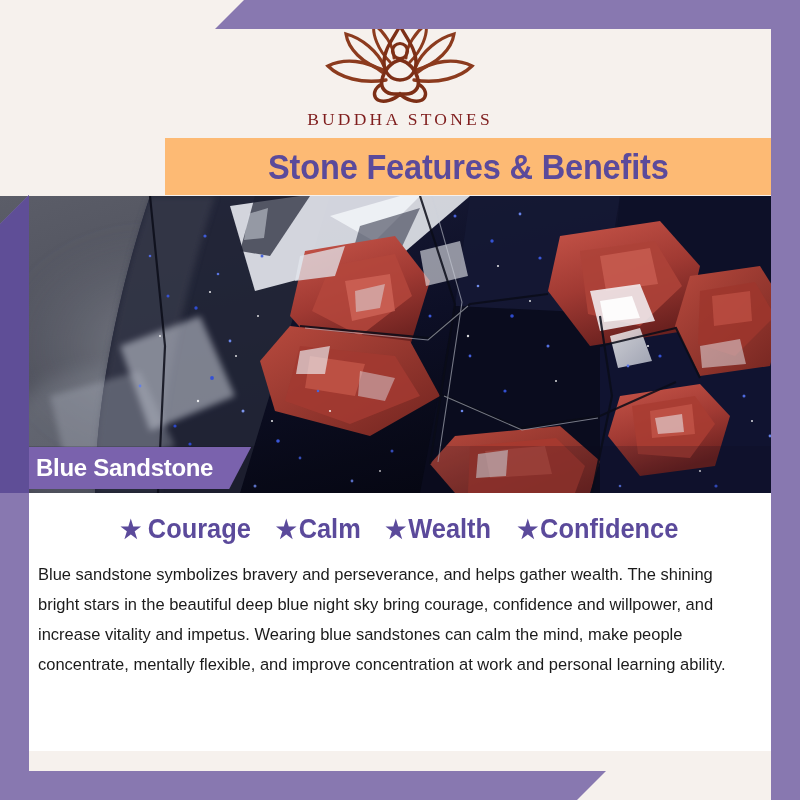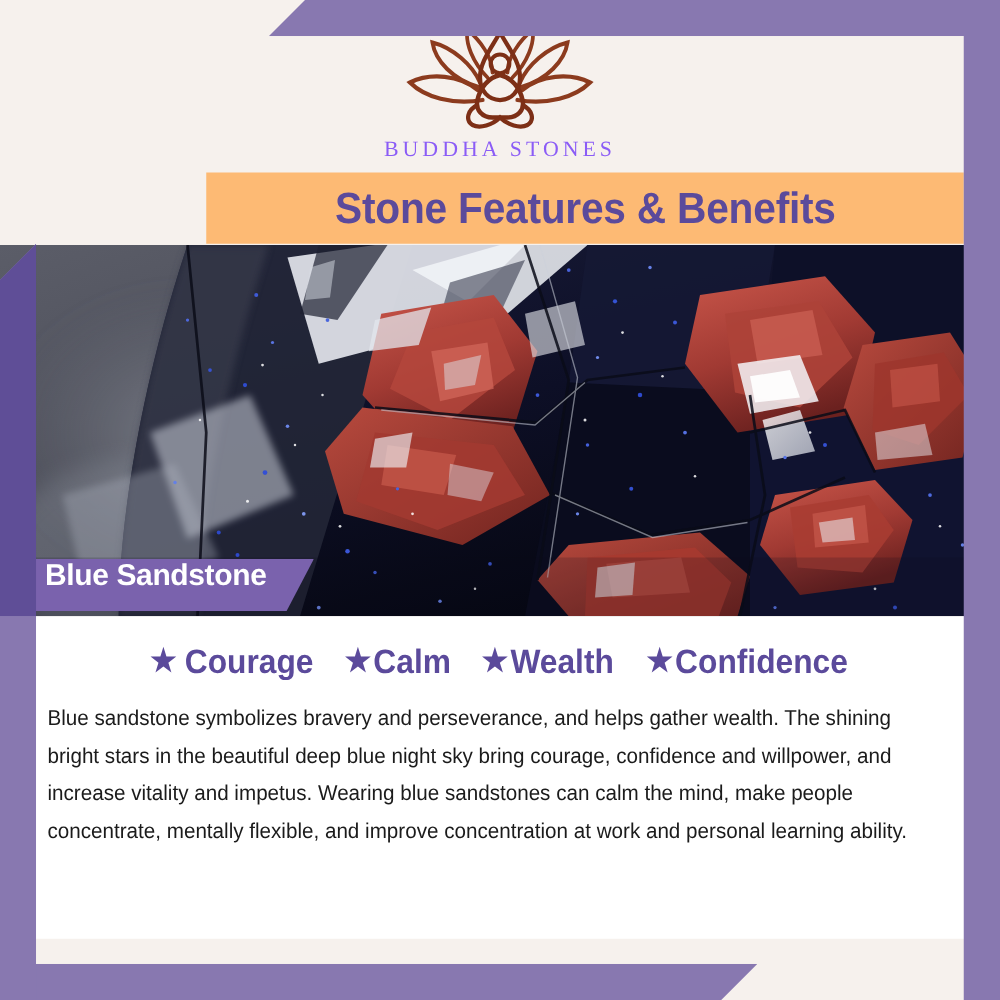--- a/index.html
+++ b/index.html
@@ -44,21 +44,21 @@
     background:#f6f1ed; z-index:2;
   }
   .logo-wrap {
     position:absolute; top:22px; left:0; right:0;
     display:flex; flex-direction:column; align-items:center;
   }
   .logo-mark { width:156px; height:82px; display:block; }
   .logo-text {
     margin-top:5px;
     font-family:"Liberation Serif", serif;
-    font-size:17.5px; letter-spacing:3.2px; color:#8b5cf6;
+    font-size:17.5px; letter-spacing:3.2px; color:#7f1d1d;
     font-weight:400;
   }
 
   
   .title-banner {
     position:absolute; top:138px; left:165px; width:606px; height:57px;
     background:#fdba74; z-index:3;
     display:flex; align-items:center; justify-content:center;
   }
   .title-text {
@@ -74,21 +74,21 @@
     position:absolute; top:196px; left:0; width:786px; height:297px;
     overflow:hidden; z-index:1; background:#3a3c46;
   }
   .photo svg { display:block; width:100%; height:100%; }
 
   
   .badge {
     position:absolute; left:14px; top:447px; height:42px; z-index:4;
     background:#7a62ad;
     padding:0 38px 0 22px;
-    display:flex; align-items:flex-start;
+    display:flex; align-items:center;
     clip-path: polygon(0 0, 100% 0, calc(100% - 22px) 100%, 0 100%);
   }
   .badge-text {
     color:#ffffff; font-size:24px; font-weight:bold;
     letter-spacing:-0.3px;
   }
 
   
   .content {
     position:absolute; top:493px; left:0; width:800px; height:258px;

